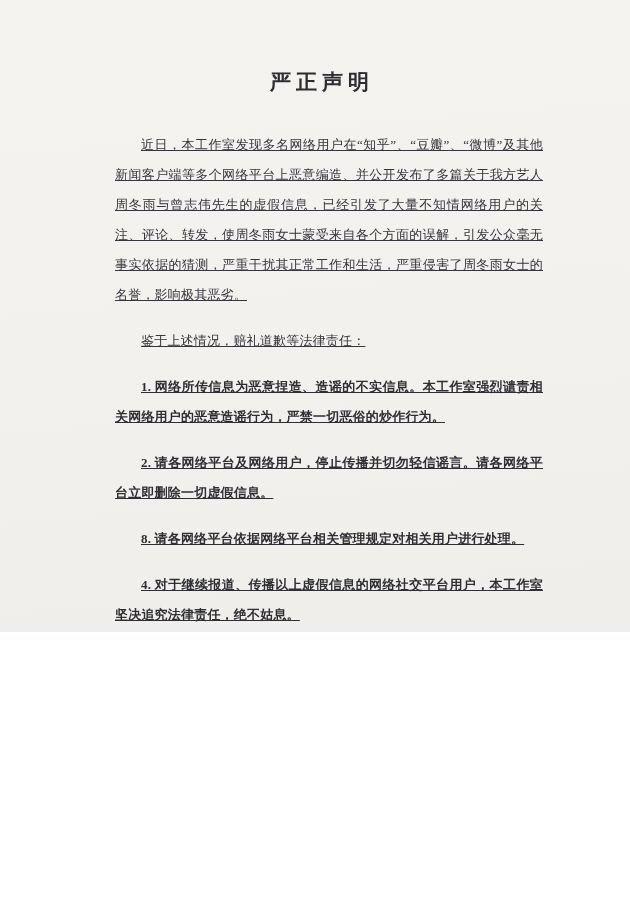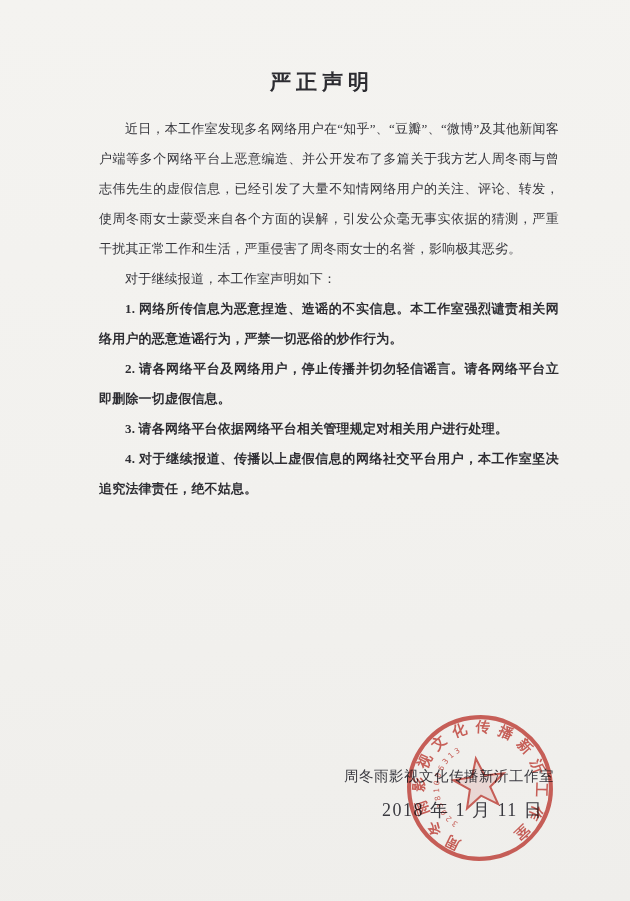--- a/index.html
+++ b/index.html
@@ -1,19 +1,19 @@
 <!DOCTYPE html>
 <html lang="zh" style="--seal-color: #c9423a;"><head>
 <meta charset="utf-8">
 <style>
   html,body { margin:0; padding:0; }
   .page {
     position: relative;
     width: 630px;
-    height: 901px;
+    height: 632px;
     background: linear-gradient(175deg, #f4f3f0 0%, #f2f1ee 55%, #efeeeb 100%);
     font-family: "Liberation Serif", "DejaVu Serif", serif;
     color: #34343a;
     overflow: hidden;
   }
   .doc-title {
     position: absolute;
     top: 68px;
     left: 0;
     width: 100%;
@@ -30,23 +30,24 @@
     position: absolute;
     left: 99px;
     top: 114px;
     width: 460px;
     font-size: 13px;
     line-height: 30px;
     text-align: justify;
     color: #35353b;
   }
   .doc-body p {
-    margin: 0;
+    margin: 16px;
     text-indent: 2em;
     letter-spacing: 0.2px;
+    text-decoration: underline;
   }
   .doc-body p.bold {
     font-weight: 700;
     color: #2e2e33;
   }
   .doc-body p.tight {
     letter-spacing: -0.6px;
   }
   .signature {
     position: absolute;
@@ -104,24 +105,24 @@
 </style>
 </head>
 <body>
 
 <div class="page">
 
   <h1 class="doc-title">严正声明</h1>
 
   <div class="doc-body" id="paragraphs">
       <p class="">近日，本工作室发现多名网络用户在“知乎”、“豆瓣”、“微博”及其他新闻客户端等多个网络平台上恶意编造、并公开发布了多篇关于我方艺人周冬雨与曾志伟先生的虚假信息，已经引发了大量不知情网络用户的关注、评论、转发，使周冬雨女士蒙受来自各个方面的误解，引发公众毫无事实依据的猜测，严重干扰其正常工作和生活，严重侵害了周冬雨女士的名誉，影响极其恶劣。</p>
-      <p class="">对于继续报道，本工作室声明如下：</p>
+      <p class="">鉴于上述情况，赔礼道歉等法律责任：</p>
       <p class="bold ">1. 网络所传信息为恶意捏造、造谣的不实信息。本工作室强烈谴责相关网络用户的恶意造谣行为，严禁一切恶俗的炒作行为。</p>
       <p class="bold ">2. 请各网络平台及网络用户，停止传播并切勿轻信谣言。请各网络平台立即删除一切虚假信息。</p>
-      <p class="bold ">3. 请各网络平台依据网络平台相关管理规定对相关用户进行处理。</p>
+      <p class="bold ">8. 请各网络平台依据网络平台相关管理规定对相关用户进行处理。</p>
       <p class="bold ">4. 对于继续报道、传播以上虚假信息的网络社交平台用户，本工作室坚决追究法律责任，绝不姑息。</p>
     </div>
 
   <div class="signature">周冬雨影视文化传播新沂工作室</div>
 
   <div class="doc-date">2018 年 1 月 11 日</div>
 
   <svg class="seal" viewBox="0 0 150 150" aria-hidden="true">
     <circle class="ring" cx="75" cy="75" r="69"></circle>
     <path id="sealNameArc" class="arc-guide" d="M 51.8 124.8 A 55 55 0 1 1 98.2 124.8"></path>

